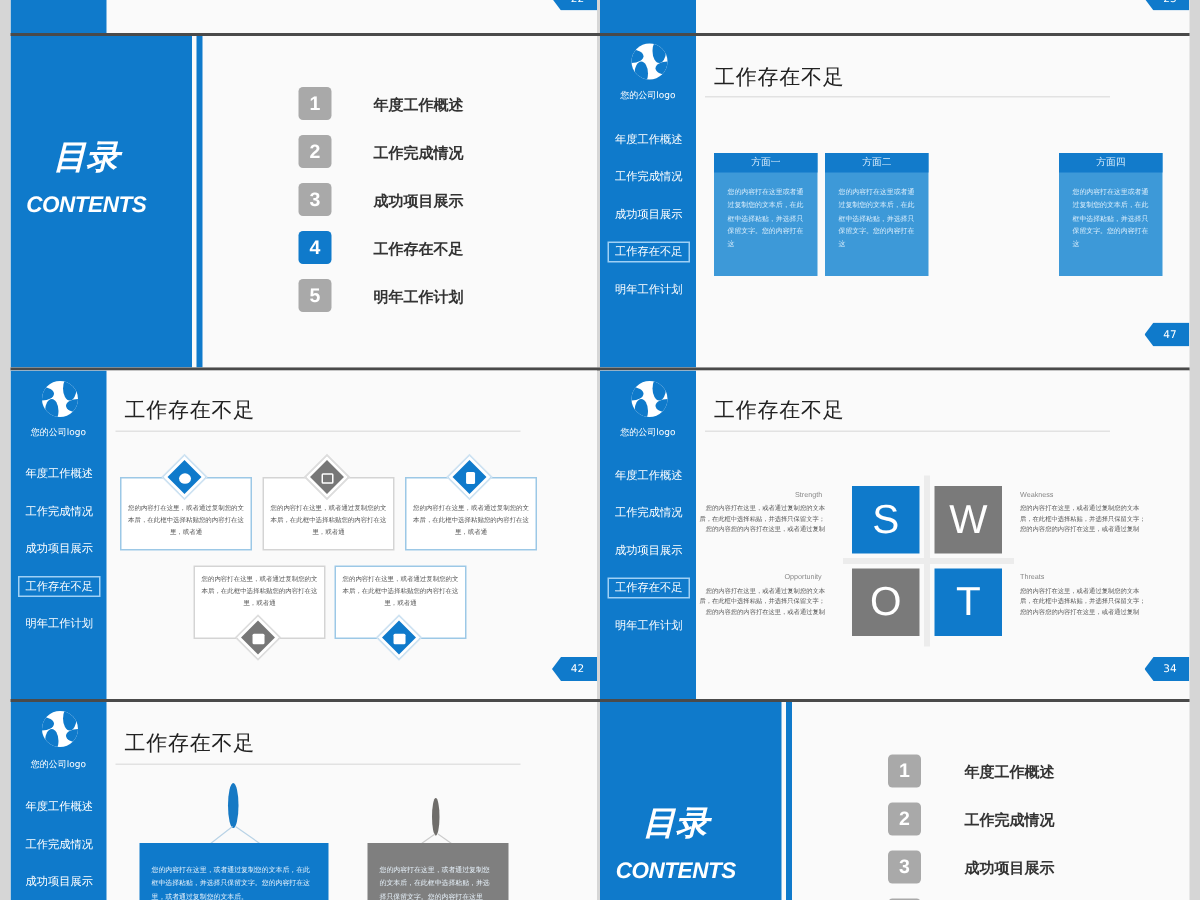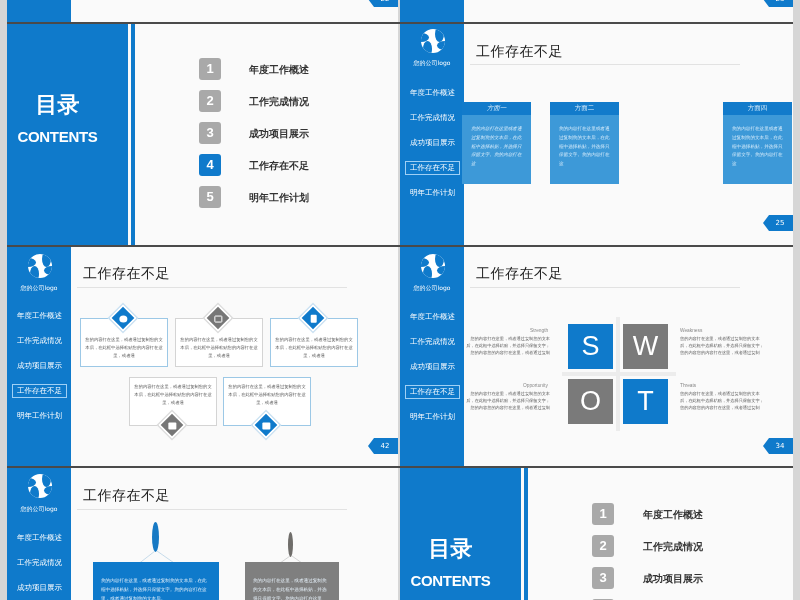--- a/index.html
+++ b/index.html
@@ -17,21 +17,21 @@
   .nav.active { border: 1px solid #9fd0f5; line-height: 12px; padding-left: 4px; }
 
   .title { position: absolute; left: 76px; font-size: 14px; color: #222; letter-spacing: 0.5px; }
   .title-rule { position: absolute; left: 70px; width: 270px; height: 1px; background: #e2e2e2; }
   .pagetab { position: absolute; right: 0; width: 30px; height: 16px; background: #0f7acb; color: #fff; font-size: 7px; line-height: 16px; text-align: center;
              clip-path: polygon(6px 0, 100% 0, 100% 100%, 6px 100%, 0 50%); padding-left: 4px; }
 
   
   .c-panel { position: absolute; left: 0; top: 0; bottom: 0; width: 121px; background: #0f7acb; }
   .c-stripe { position: absolute; left: 124px; top: 0; bottom: 0; width: 4px; background: #0f7acb; }
-  .c-title { position: absolute; left: 0; width: 101px; text-align: center; color: #fff; font-weight: bold; }
+  .c-title { position: absolute; left: 0; width: 101px; text-align: center; color: #fff; font-weight: bold; font-style: italic; }
   .c-item-num { position: absolute; width: 22px; height: 22px; border-radius: 3px; background: #a9a9a9; color: #fff; font-weight: bold;
                 font-size: 13px; text-align: center; line-height: 22px; font-family: "Liberation Sans", sans-serif; }
   .c-item-num.active { background: #0f7acb; }
   .c-item-label { position: absolute; font-size: 10px; font-weight: bold; color: #333; white-space: nowrap; }
 
   
   .card4 { position: absolute; top: 78px; width: 69px; height: 82px; background: #3d99d8; }
   .card4 .hd { height: 13px; background: #127bcb; color: #dbeefc; font-size: 6.5px; text-align: center; line-height: 13px; }
   .card4 .bd { padding: 10px 8px 0 9px; color: #dbeefc; font-size: 4.6px; line-height: 8.8px; }
 
@@ -97,33 +97,33 @@
     <div class="logo-text" style="top:35px;">您的公司logo</div>
     <div class="nav" style="top:62px;">年度工作概述</div>
     <div class="nav" style="top:87px;">工作完成情况</div>
     <div class="nav" style="top:112px;">成功项目展示</div>
     <div class="nav active" style="top:137px;">工作存在不足</div>
     <div class="nav" style="top:162px;">明年工作计划</div>
   </div>
   <div class="title" style="top:19px;">工作存在不足</div>
   <div class="title-rule" style="top:40px;"></div>
 
-  <div class="card4" style="left:62px;font-style:italic;">
+  <div class="card4" style="left:76px;">
     <div class="hd">方面一</div>
     <div class="bd">您的内容打在这里或者通过复制您的文本后，在此框中选择粘贴，并选择只保留文字。您的内容打在这</div>
   </div>
   <div class="card4" style="left:150px;">
     <div class="hd">方面二</div>
     <div class="bd">您的内容打在这里或者通过复制您的文本后，在此框中选择粘贴，并选择只保留文字。您的内容打在这</div>
   </div>
-  <div class="card4" style="left:323px;">
+  <div class="card4" style="left:306px;">
     <div class="hd">方面四</div>
     <div class="bd">您的内容打在这里或者通过复制您的文本后，在此框中选择粘贴，并选择只保留文字。您的内容打在这</div>
   </div>
-  <div class="pagetab" style="top:191px;">25</div>
+  <div class="pagetab" style="top:191px;">47</div>
 </div>
 <div class="sep" style="left:7px;top:245px;width:786px;"></div>
 
 <div class="slide" style="left:7px;top:247px;width:391px;height:219px;">
   <div class="sidebar">
     <div class="logo" style="top:7px;">
       <div class="sw" style="left:-8px;top:4px;width:16px;height:9px;"></div>
       <div class="sw" style="left:14px;top:-3px;width:9px;height:16px;"></div>
       <div class="sw" style="left:16px;top:12px;width:16px;height:9px;"></div>
       <div class="sw" style="left:2px;top:12px;width:9px;height:16px;"></div>

